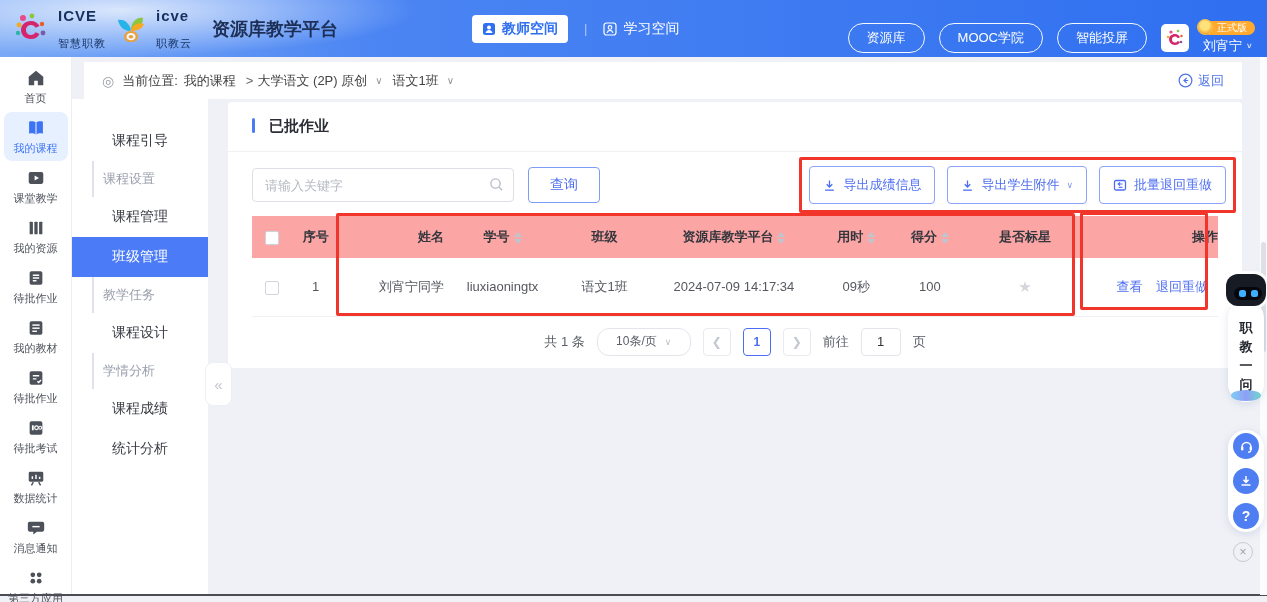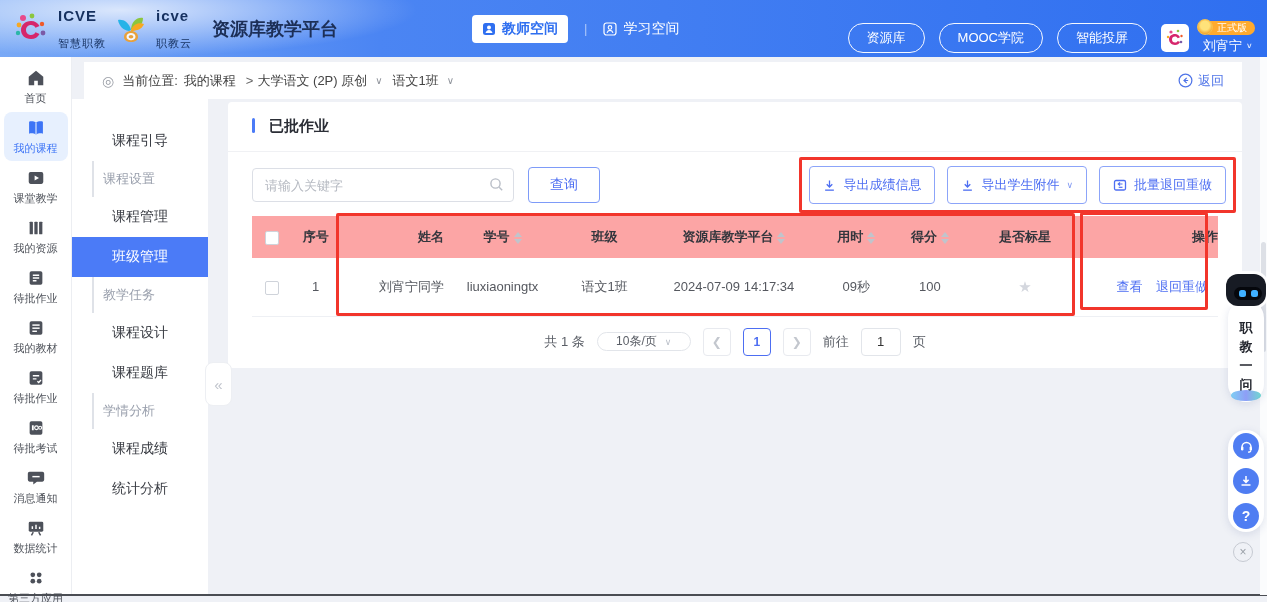--- a/index.html
+++ b/index.html
@@ -90,21 +90,21 @@
   .grid th.al, .grid td.al{ text-align:right;padding-left:24px; }
   .cbx{ width:14px; height:14px; border:1px solid #cfd3da; border-radius:2px; background:#fff; display:inline-block; cursor:pointer; vertical-align:middle;}
   .sorter{ display:inline-flex; flex-direction:column; gap:2px; margin-left:4px; vertical-align:middle; cursor:pointer;}
   .sorter i{ width:0; height:0; border-left:4px solid transparent; border-right:4px solid transparent; display:block;}
   .sorter .up{ border-bottom:5px solid #c0c4cc; }
   .sorter .dn{ border-top:5px solid #c0c4cc; }
   .star{ color:#d4d7de; font-size:15px; cursor:pointer; }
   .cell-link{ color:#4d6ef2; cursor:pointer; margin-right:10px; }
 
   .pager{ display:flex; align-items:center; justify-content:center; gap:12px; margin-top:11px; font-size:13px; color:#5a5e66;}
-  .psize{ width:94px; height:19px; border:1px solid #e2e5ea; border-radius:12px; display:flex; align-items:center; justify-content:center; gap:8px; color:#5a5e66; cursor:pointer; font-size:12px;}
+  .psize{ width:94px; height:28px; border:1px solid #e2e5ea; border-radius:12px; display:flex; align-items:center; justify-content:center; gap:8px; color:#5a5e66; cursor:pointer; font-size:12px;}
   .psize .dd{ font-size:9px; color:#b9bec7;}
   .pg-sq{ width:28px; height:28px; border:1px solid #e8eaef; background:#fff; border-radius:4px; display:flex; align-items:center; justify-content:center; color:#c3c7ce; font-size:12px; cursor:pointer;}
   .pg-sq.cur{ border-color:#4d6ef2; color:#4d6ef2; font-weight:bold;}
   .goto-inp{ width:40px; height:28px; border:1px solid #e2e5ea; border-radius:4px; text-align:center; font-size:13px; color:#333; outline:none; font-family:inherit;}
 
   
   .anno{ position:absolute; border:3px solid #f2352b; border-radius:2px; pointer-events:none; z-index:6;}
   .anno-table{ left:336px; top:213px; width:739px; height:103px; }
   .anno-actions{ left:1080px; top:212px; width:128px; height:98px; }
 
@@ -258,32 +258,32 @@
     <svg width="20" height="20" viewBox="0 0 22 22">
         <rect x="4" y="3.5" width="14" height="15" rx="2" fill="#4d515a"></rect>
         <rect x="6.5" y="8" width="2" height="5.5" fill="#fff"></rect>
         <circle cx="11.5" cy="10.7" r="2" fill="none" stroke="#fff" stroke-width="1.3"></circle>
         <circle cx="15.6" cy="10.7" r="1.6" fill="none" stroke="#fff" stroke-width="1.2"></circle>
       </svg>
     <span class="lbl">待批考试</span>
   </div>
   <div class="rail-item">
     <svg width="20" height="20" viewBox="0 0 22 22">
-        <path d="M4 4h14a2 2 0 0 1 2 2v7a2 2 0 0 1-2 2h-6l-4 3.2V15H4a2 2 0 0 1-2-2V6a2 2 0 0 1 2-2Z" fill="#4d515a"></path>
-        <path d="M7 9.5h8" stroke="#fff" stroke-width="1.6"></path>
-      </svg>
-    <span class="lbl">消息通知</span>
-  </div>
-  <div class="rail-item">
-    <svg width="20" height="20" viewBox="0 0 22 22">
         <rect x="3" y="4" width="16" height="11" rx="1.5" fill="#4d515a"></rect>
         <path d="M8 15.5 6 19M14 15.5 16 19" stroke="#4d515a" stroke-width="1.6"></path>
         <path d="M7 12V9M11 12V7.5M15 12v-2.5" stroke="#fff" stroke-width="1.6"></path>
       </svg>
     <span class="lbl">数据统计</span>
+  </div>
+  <div class="rail-item">
+    <svg width="20" height="20" viewBox="0 0 22 22">
+        <path d="M4 4h14a2 2 0 0 1 2 2v7a2 2 0 0 1-2 2h-6l-4 3.2V15H4a2 2 0 0 1-2-2V6a2 2 0 0 1 2-2Z" fill="#4d515a"></path>
+        <path d="M7 9.5h8" stroke="#fff" stroke-width="1.6"></path>
+      </svg>
+    <span class="lbl">消息通知</span>
   </div>
   <div class="rail-item">
     <svg width="20" height="20" viewBox="0 0 22 22">
         <circle cx="7.5" cy="7.5" r="2.6" fill="#4d515a"></circle>
         <circle cx="14.5" cy="7.5" r="2.6" fill="#4d515a"></circle>
         <circle cx="7.5" cy="14.5" r="2.6" fill="#4d515a"></circle>
         <circle cx="14.5" cy="14.5" r="2.6" fill="#4d515a"></circle>
       </svg>
     <span class="lbl">第三方应用</span>
   </div>
@@ -307,21 +307,20 @@
   </span>
 </div>
 
 <div class="side-menu">
   <div class="menu-item">课程引导</div>
   <div class="menu-section">课程设置</div>
   <div class="menu-item">课程管理</div>
   <div class="menu-item active">班级管理</div>
   <div class="menu-section">教学任务</div>
   <div class="menu-item">课程设计</div>
-  <div class="menu-item">课程题库</div>
   <div class="menu-section">学情分析</div>
   <div class="menu-item">课程成绩</div>
   <div class="menu-item">统计分析</div>
 </div>
 <div class="collapse-tab">
     <span>«</span>
   </div>
 
 <div class="card">
   <div class="card-title-row">

